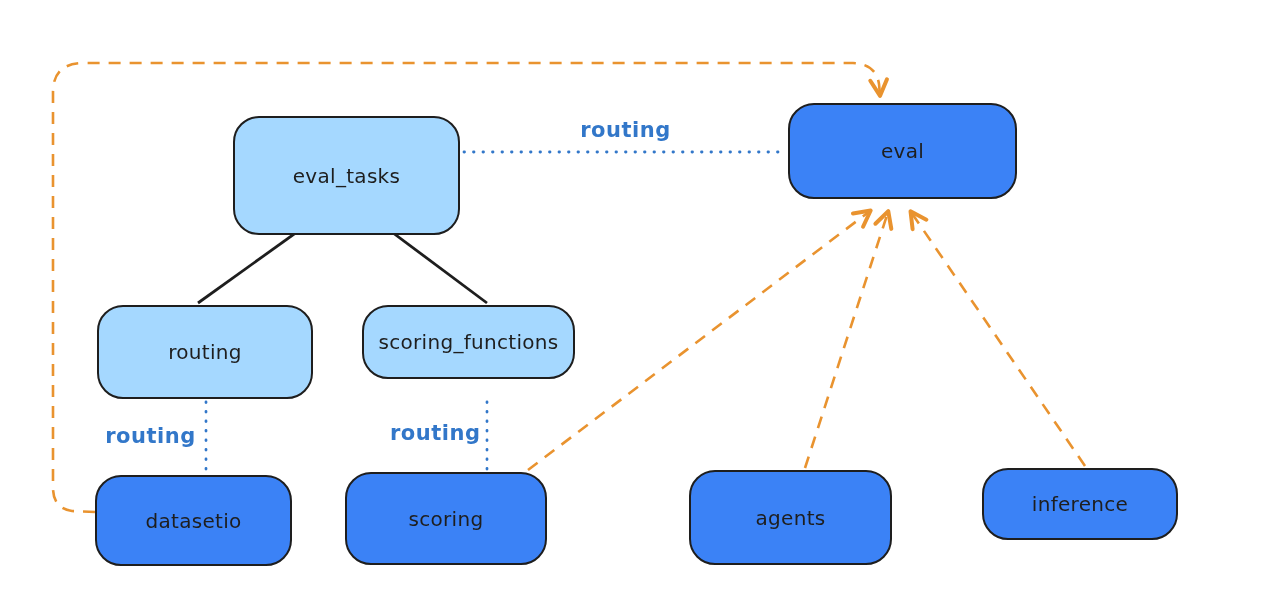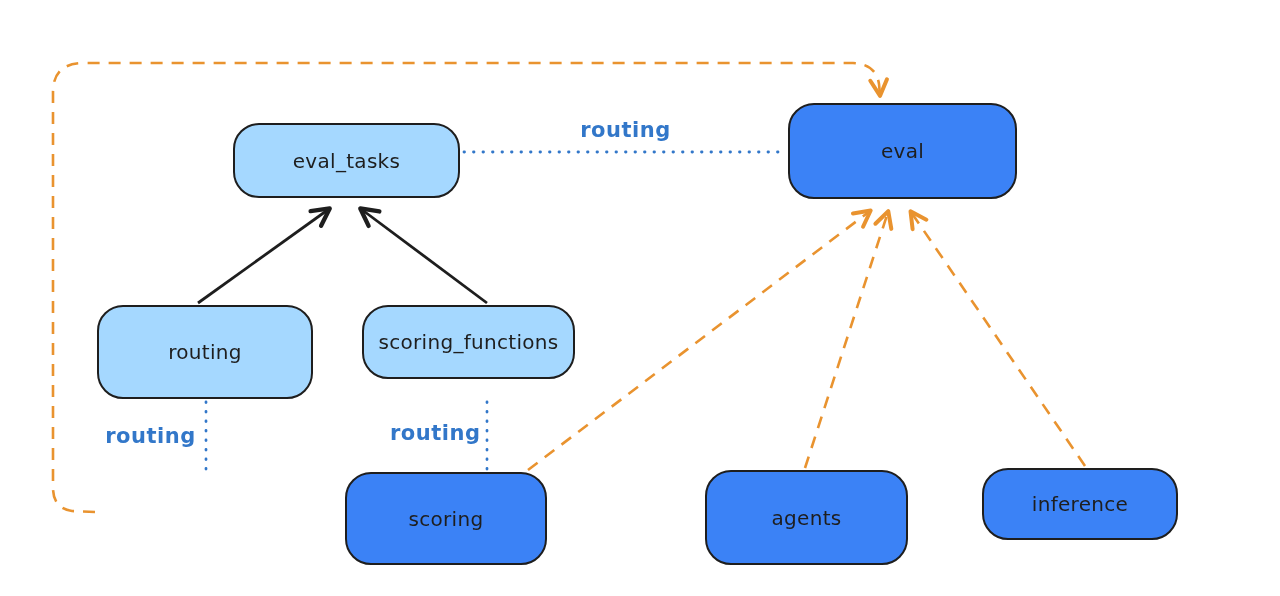--- a/index.html
+++ b/index.html
@@ -68,42 +68,45 @@
     <path d="M 206 402 L 206 472" fill="none" stroke="#3277c9" stroke-width="2.8" stroke-linecap="round" stroke-dasharray="0.5 9"></path>
     <path d="M 487 402 L 487 469" fill="none" stroke="#3277c9" stroke-width="2.8" stroke-linecap="round" stroke-dasharray="0.5 9"></path>
 
     <path d="M 95 512 L 72 511 Q 53 508 53 488 L 53 92 Q 53 63 84 63 L 853 63 Q 876 64 879 84 L 880 95" fill="none" stroke="#e9932f" stroke-width="2.6" stroke-dasharray="12 9" marker-end="url(#arrowOrange)"></path>
 
     <path d="M 528 470 L 870 211" fill="none" stroke="#e9932f" stroke-width="2.6" stroke-dasharray="12 9" marker-end="url(#arrowOrange)"></path>
     <path d="M 805 468 L 888 212" fill="none" stroke="#e9932f" stroke-width="2.6" stroke-dasharray="12 9" marker-end="url(#arrowOrange)"></path>
     <path d="M 1085 466 L 911 212" fill="none" stroke="#e9932f" stroke-width="2.6" stroke-dasharray="12 9" marker-end="url(#arrowOrange)"></path>
   </svg>
 
-  <div class="node blue" style="left:233px; top:123px; width:227px; height:75px;">
+  <div class="node blue" style="left:233px; top:116px; width:227px; height:119px;">
     <span>eval_tasks</span>
   </div>
 
   <div class="node green" style="left:788px; top:103px; width:229px; height:96px;">
     <span>eval</span>
   </div>
 
   <div class="node blue" style="left:97px; top:305px; width:216px; height:94px;">
     <span>routing</span>
   </div>
 
   <div class="node blue" style="left:362px; top:305px; width:213px; height:74px;">
     <span>scoring_functions</span>
   </div>
 
+  <div class="node green" style="left:95px; top:475px; width:197px; height:91px;">
+    <span>datasetio</span>
+  </div>
 
   <div class="node green" style="left:345px; top:472px; width:202px; height:93px;">
     <span>scoring</span>
   </div>
 
-  <div class="node green" style="left:705px; top:470px; width:203px; height:95px;">
+  <div class="node green" style="left:689px; top:470px; width:203px; height:95px;">
     <span>agents</span>
   </div>
 
   <div class="node green" style="left:982px; top:468px; width:196px; height:72px;">
     <span>inference</span>
   </div>
 
   <div class="edge-label" style="left:568px; top:118px; width:115px;">routing</div>
 
   <div class="edge-label" style="left:103px; top:424px; width:95px;">routing</div>

